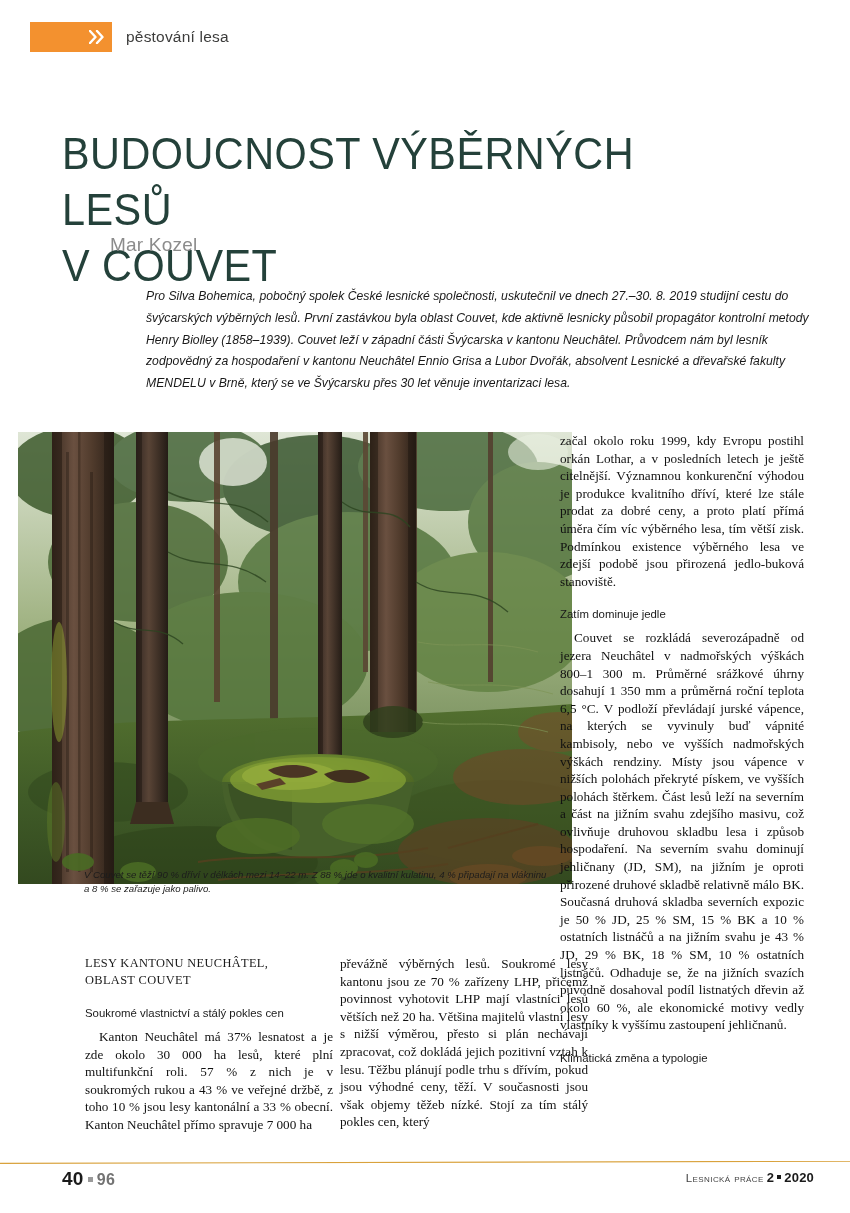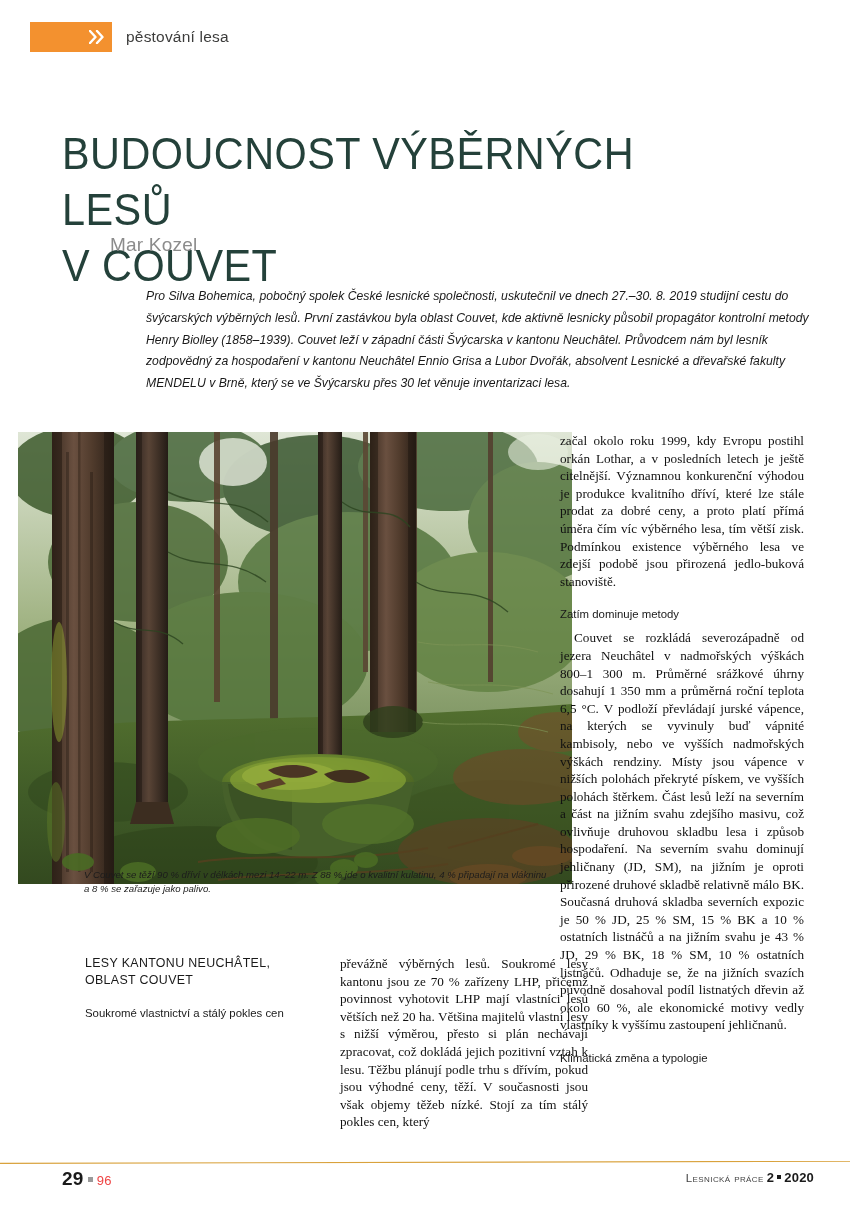--- a/index.html
+++ b/index.html
@@ -62,21 +62,21 @@
     font-style:italic;font-size:9.6px;line-height:14.4px;color:#1c1c1c;
   }
 
   
   .col{position:absolute;}
   .col-a{left:85px;top:955px;width:248px;}
   .col-b{left:340px;top:955px;width:248px;}
   .col-c{left:560px;top:432px;width:244px;}
 
   h2.sec{
-    font-family:Liberation Sans, sans-serif;
+    font-family:Liberation Serif, serif;
     font-size:12.4px;line-height:16.5px;font-weight:400;
     letter-spacing:.35px;color:#1a1a1a;margin:0 0 18px 0;
     text-transform:uppercase;
   }
   h3.sub{
     font-family:"Liberation Sans", sans-serif;
     font-size:11.4px;line-height:15px;font-weight:400;
     color:#1a1a1a;margin:0 0 7px 0;
   }
   h3.sub.spaced{margin-top:17px;}
@@ -93,21 +93,21 @@
     position:absolute;left:0;top:1161px;width:850px;height:3px;overflow:hidden;
   }
   .footrule svg{display:block;}
   .folio{
     position:absolute;left:62px;top:1168px;
     font-family:"Liberation Sans", sans-serif;
     font-size:19px;font-weight:700;color:#1a1a1a;letter-spacing:.3px;
   }
   .folio .sq{display:inline-block;width:5px;height:5px;background:#9a9a9a;
     vertical-align:3px;margin:0 4px;}
-  .folio .sub{font-weight:400;font-size:13px;color:#ef4444;}
+  .folio .sub{font-weight:700;font-size:16px;color:#737373;}
   .journal{
     position:absolute;right:36px;top:1170px;
     font-family:"Liberation Sans", sans-serif;
     font-size:10.5px;color:#444;letter-spacing:.2px;
   }
   .journal .nm{font-variant:small-caps;font-size:11.5px;letter-spacing:.4px;}
   .journal .iss{font-weight:700;font-size:13px;color:#1a1a1a;}
   .journal .sq{display:inline-block;width:4px;height:4px;background:#1a1a1a;
     vertical-align:3px;margin:0 3px;}
 </style>
@@ -289,41 +289,42 @@
   </div>
 
   <div class="caption">V Couvet se těží 90 % dříví v délkách mezi 14–22 m. Z 88 % jde o kvalitní kulatinu, 4 % připadají na vlákninu a 8 % se zařazuje jako palivo.</div>
 
   <div class="col col-a">
     <h2 class="sec">
       <span>LESY KANTONU NEUCHÂTEL,</span><br>
       <span>OBLAST COUVET</span>
     </h2>
     <h3 class="sub">Soukromé vlastnictví a stálý pokles cen</h3>
+    <p class="body indent">Kanton Neuchâtel má 37% lesnatost a je zde okolo 30 000 ha lesů, které plní multifunkční roli. 57 % z nich je v soukromých rukou a 43 % ve veřejné držbě, z toho 10 % jsou lesy kantonální a 33 % obecní. Kanton Neuchâtel přímo spravuje 7 000 ha</p>
   </div>
 
   <div class="col col-b">
     <p class="body">převážně výběrných lesů. Soukromé lesy kantonu jsou ze 70 % zařízeny LHP, přičemž povinnost vyhotovit LHP mají vlastníci lesů větších než 20 ha. Většina majitelů vlastní lesy s nižší výměrou, přesto si plán nechávají zpracovat, což dokládá jejich pozitivní vztah k lesu. Těžbu plánují podle trhu s dřívím, pokud jsou výhodné ceny, těží. V současnosti jsou však objemy těžeb nízké. Stojí za tím stálý pokles cen, který</p>
   </div>
 
   <div class="col col-c">
     <p class="body">začal okolo roku 1999, kdy Evropu postihl orkán Lothar, a v posledních letech je ještě citelnější. Významnou konkurenční výhodou je produkce kvalitního dříví, které lze stále prodat za dobré ceny, a proto platí přímá úměra čím víc výběrného lesa, tím větší zisk. Podmínkou existence výběrného lesa ve zdejší podobě jsou přirozená jedlo-buková stanoviště.</p>
-    <h3 class="sub spaced">Zatím dominuje metody</h3>
+    <h3 class="sub spaced">Zatím dominuje jedle</h3>
     <p class="body indent">Couvet se rozkládá severozápadně od jezera Neuchâtel v nadmořských výškách 800–1 300 m. Průměrné srážkové úhrny dosahují 1 350 mm a průměrná roční teplota 6,5 °C. V podloží převládají jurské vápence, na kterých se vyvinuly buď vápnité kambisoly, nebo ve vyšších nadmořských výškách rendziny. Místy jsou vápence v nižších polohách překryté pískem, ve vyšších polohách štěrkem. Část lesů leží na severním a část na jižním svahu zdejšího masivu, což ovlivňuje druhovou skladbu lesa i způsob hospodaření. Na severním svahu dominují jehličnany (JD, SM), na jižním je oproti přirozené druhové skladbě relativně málo BK. Současná druhová skladba severních expozic je 50 % JD, 25 % SM, 15 % BK a 10 % ostatních listnáčů a na jižním svahu je 43 % JD, 29 % BK, 18 % SM, 10 % ostatních listnáčů. Odhaduje se, že na jižních svazích původně dosahoval podíl listnatých dřevin až okolo 60 %, ale ekonomické motivy vedly vlastníky k vyššímu zastoupení jehličnanů.</p>
     <h3 class="sub spaced">Klimatická změna a typologie</h3>
   </div>
 
   <div class="footrule">
     <svg width="850" height="3" viewBox="0 0 850 3" preserveAspectRatio="none">
       <path d="M0 2.4 L850 0.2" stroke="#d9a23c" stroke-width="1.1" fill="none"></path>
     </svg>
   </div>
 
   <div class="folio">
-    <span>29</span><span class="sq"></span><span class="sub">96</span>
+    <span>40</span><span class="sq"></span><span class="sub">96</span>
   </div>
 
   <div class="journal">
     <span class="nm">Lesnická práce</span>
     <span class="iss">2</span><span class="sq"></span><span class="iss">2020</span>
   </div>
 
 </div>
 
 </body></html>

